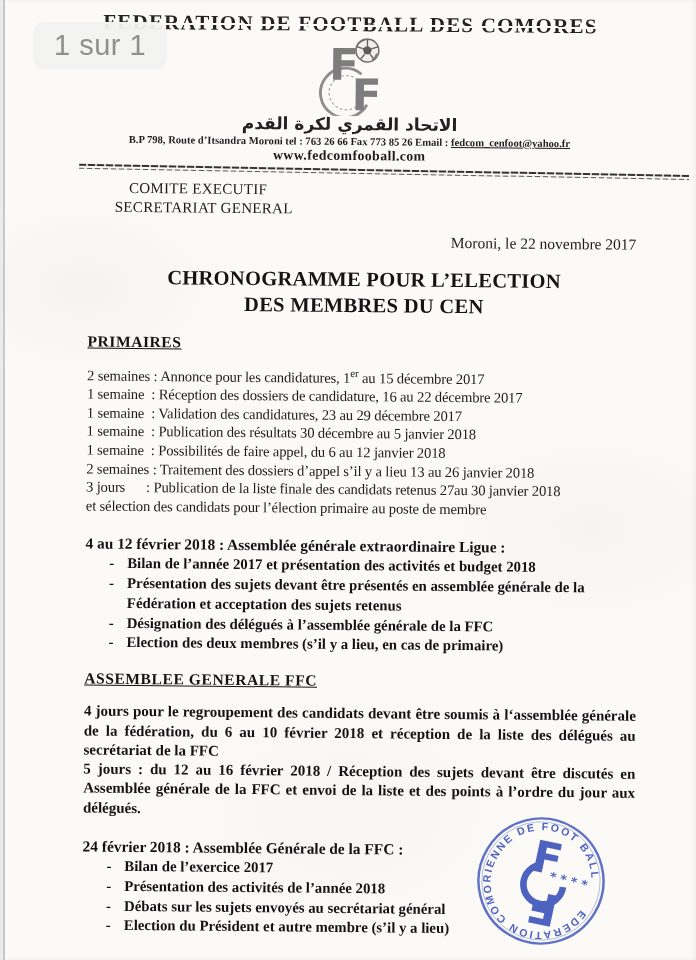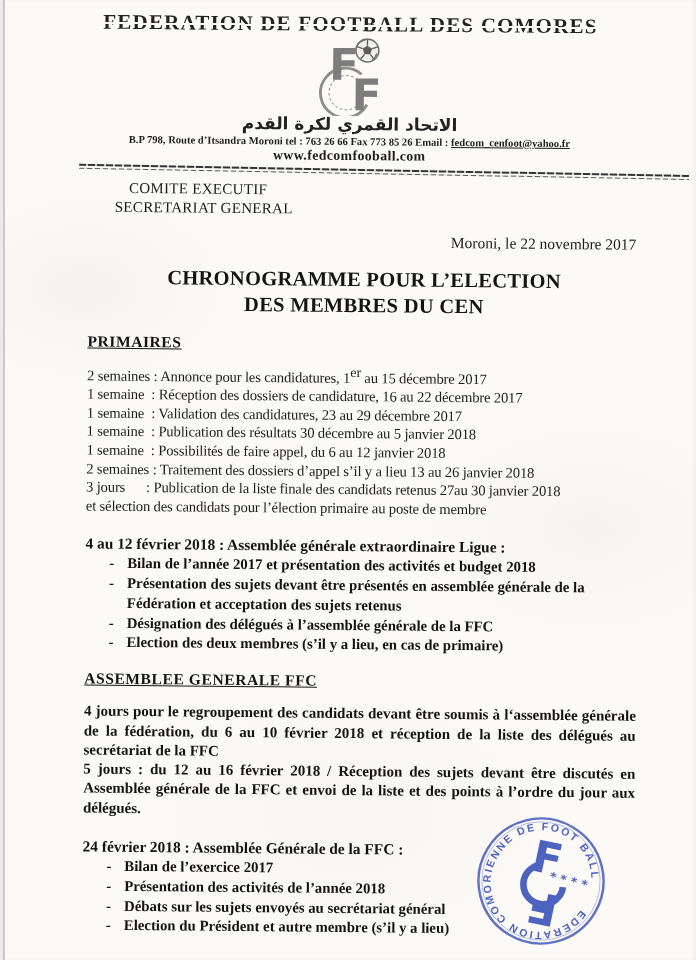--- a/index.html
+++ b/index.html
@@ -42,33 +42,34 @@
   .divider .bar2{height:1.1px;margin-top:1.2px;background:repeating-linear-gradient(90deg,#555 0 5px,rgba(85,85,85,.2) 5px 8px);}
   .body{padding:0 56px 0 88px;}
   .dept{margin-top:7px;font-size:15px;line-height:19.5px;letter-spacing:.3px;}
   .dept .l1{margin-left:40px;}
   .dept .l2{margin-left:26px;}
   .dateline{text-align:right;margin-top:13px;margin-right:4px;font-size:15.5px;}
   .title{text-align:center;margin-top:15px;font-size:20.5px;font-weight:bold;line-height:26px;letter-spacing:.3px;color:#141414;}
   .sec-head{margin-top:17px;font-size:15.5px;font-weight:bold;letter-spacing:.6px;text-decoration:underline;color:#141414;}
   .schedule{margin-top:11px;}
   .schedule-line{font-size:14.6px;line-height:18.6px;letter-spacing:-.15px;white-space:pre-wrap;}
-  .schedule-line sup{font-size:14px;}
+  .schedule-line sup{font-size:11px;}
   .bold-head{margin-top:20px;font-size:15.4px;font-weight:bold;color:#131313;}
   .bullets{margin:1px 0 0;padding:0;list-style:none;}
   .bullets li{display:flex;gap:13px;padding-left:24px;font-size:14.8px;font-weight:bold;line-height:19.8px;color:#131313;}
   .bullets .dash{flex:0 0 auto;}
   .paras{margin-top:14px;font-size:15px;font-weight:bold;line-height:19.3px;text-align:justify;color:#131313;}
   .stamp{position:absolute;left:470px;top:810px;width:142px;height:142px;transform:rotate(-14deg);opacity:.92;}
 </style>
 </head>
 <body>
 
 <div class="page">
 
+  <div class="pill">1 sur 1</div>
 
   <div class="doc">
 
     <div class="hdr">
       <div class="org-name">FEDERATION DE FOOTBALL DES COMORES</div>
 
       <svg class="ffc-logo" viewBox="0 0 100 82" aria-hidden="true">
 
         <path d="M 62 38 A 26 26 0 1 0 68 70" stroke="#8d8d8d" stroke-width="3" fill="none"></path>
         <path d="M 58 44 A 18 18 0 1 0 62 66" stroke="#9a9a9a" stroke-width="1.2" stroke-dasharray="2.6 2.6" fill="none"></path>

